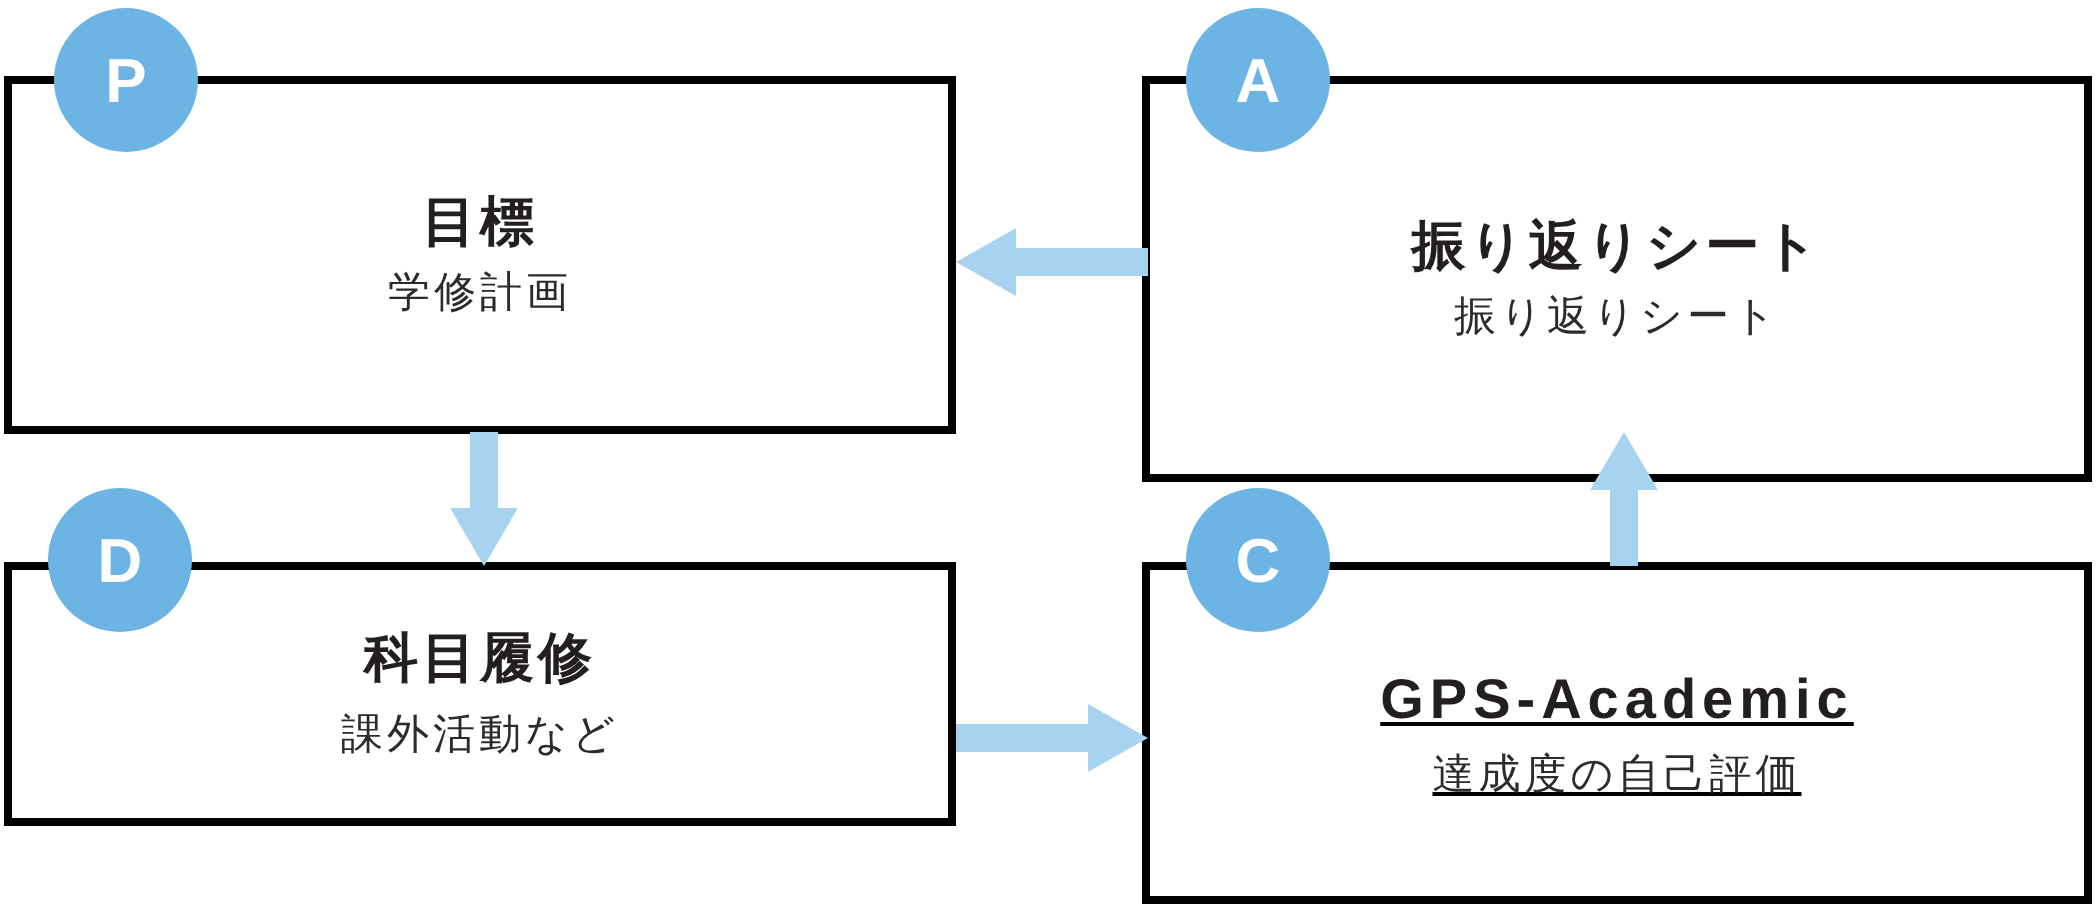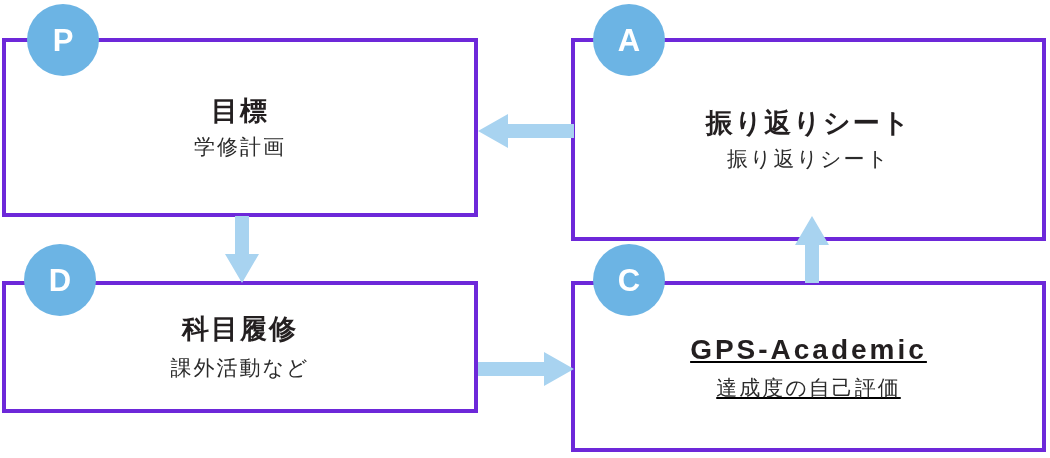--- a/index.html
+++ b/index.html
@@ -15,21 +15,21 @@
     width: 1050px;
     height: 458px;
     background: #ffffff;
     overflow: hidden;
   }
 
   
   .pdca-box {
     position: absolute;
     box-sizing: border-box;
-    border: 4px solid #6d28d9;
+    border: 4px solid #000000;
     background: transparent;
     display: flex;
     flex-direction: column;
     align-items: center;
     justify-content: center;
   }
   .box-p { left: 2px;   top: 38px;  width: 476px; height: 179px; }
   .box-a { left: 571px; top: 38px;  width: 475px; height: 203px; }
   .box-d { left: 2px;   top: 281px; width: 476px; height: 132px; }
   .box-c { left: 571px; top: 281px; width: 475px; height: 171px; text-decoration: underline; }

